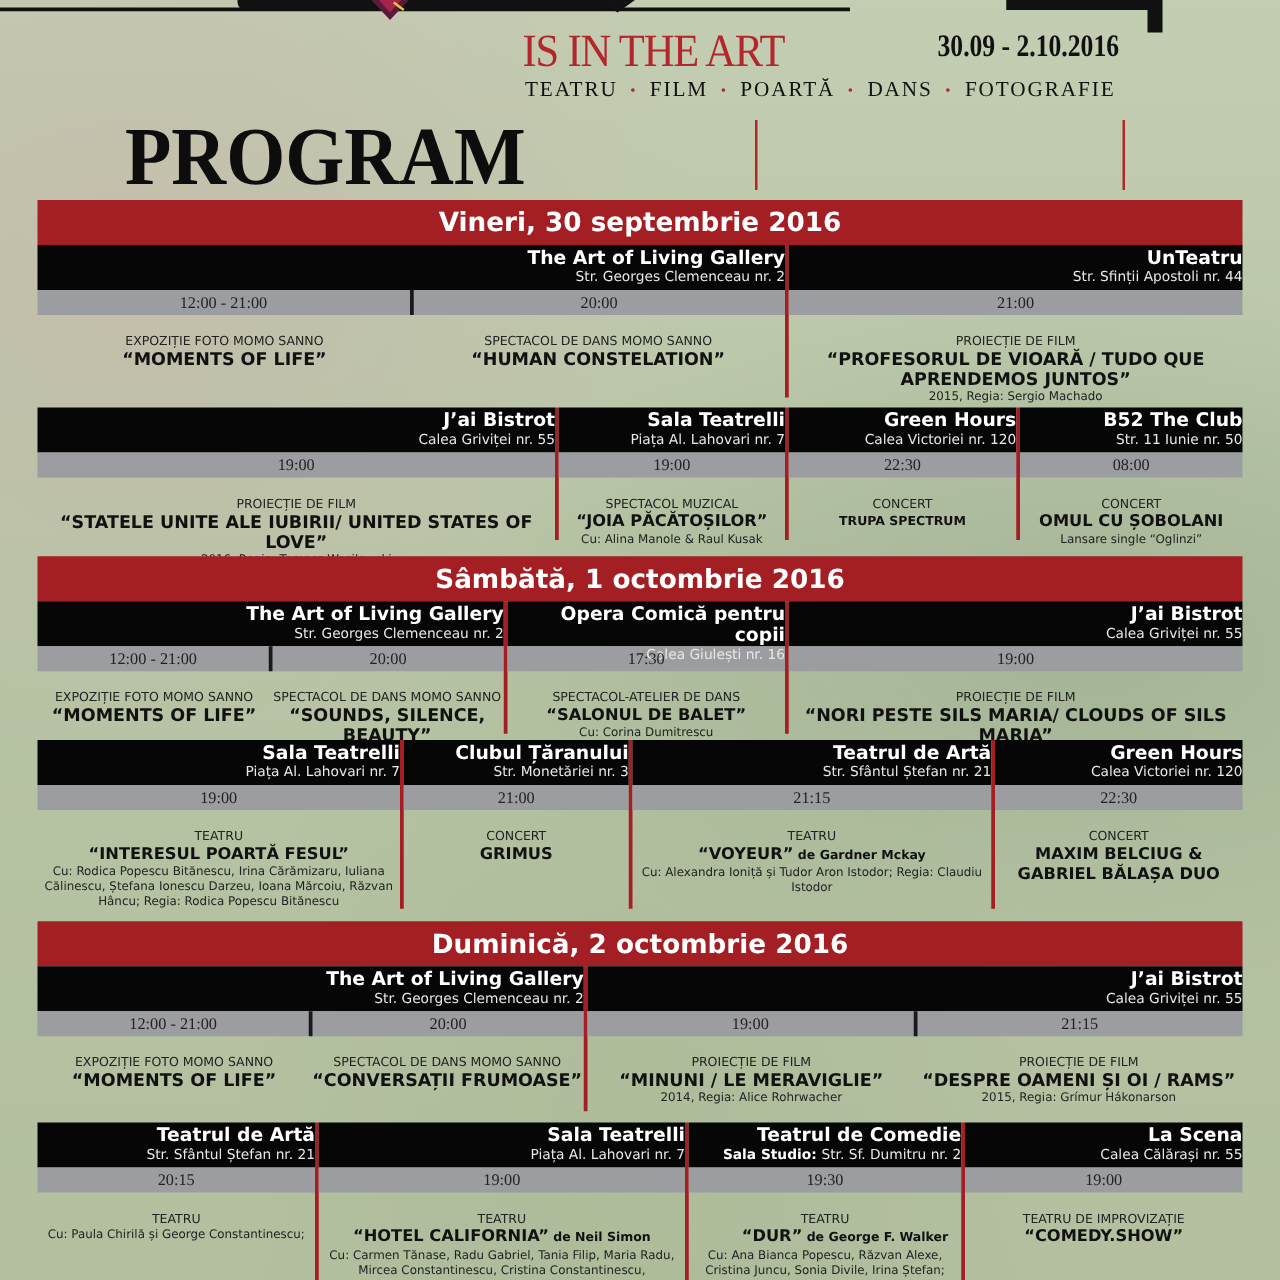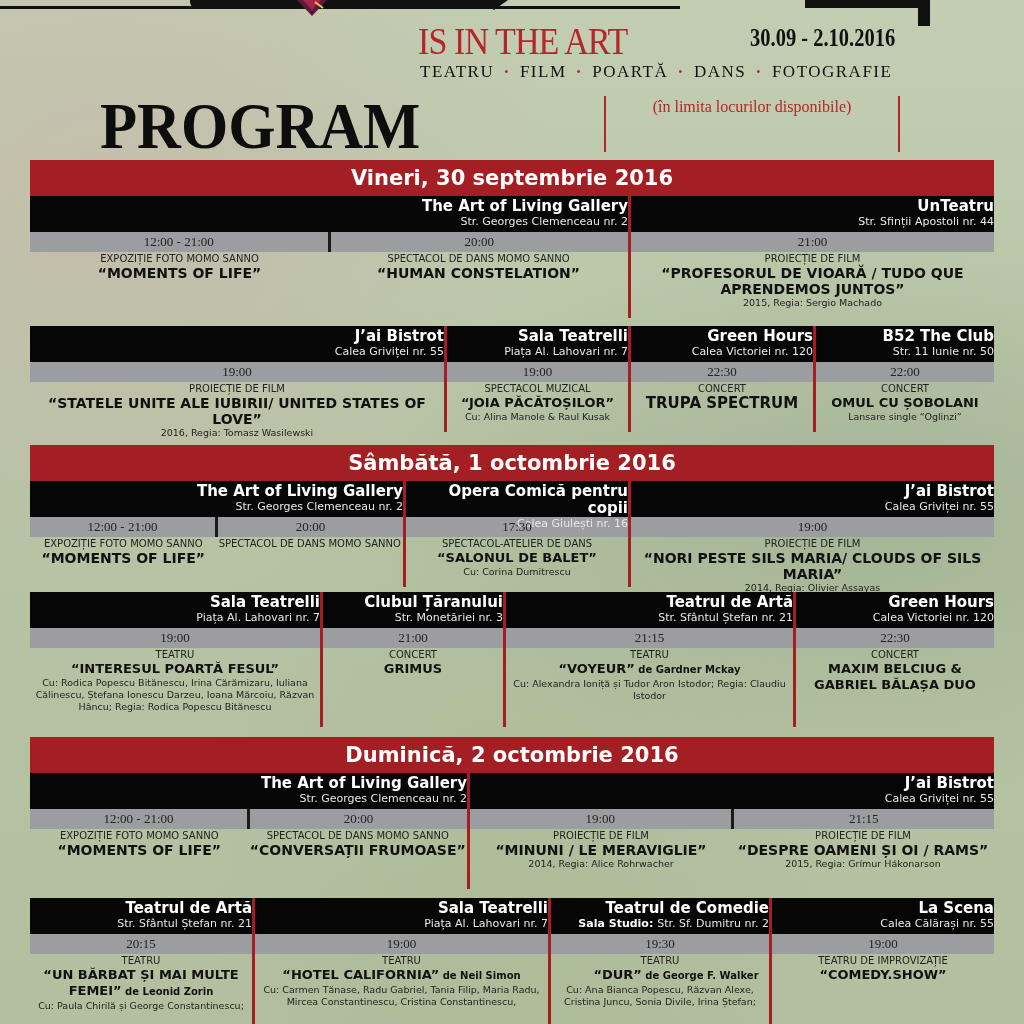--- a/index.html
+++ b/index.html
@@ -40,21 +40,21 @@
   
   .venue { position: absolute; }
   .venue-head { background: #060606; color: #fff; text-align: right; height: 36px; padding-top: 2px; }
   .venue-name { font-weight: bold; font-size: 15px; line-height: 17px; display:block; }
   .venue-addr { font-size: 11px; line-height: 13px; color: #e8e8e8; display:block; }
   .venue-addr b { font-weight: bold; color: #fff; }
   .time-row { display: flex; background: #9c9da1; height: 20px; font-family: Liberation Serif, serif; }
   .time-cell { flex: 1; text-align: center; font-size: 13px; line-height: 20px; color: #222; }
   .time-cell + .time-cell { border-left: 3px solid #1a1a1a; }
   .events { display: flex; }
-  .event { flex: 1; text-align: center; padding-top: 0; }
+  .event { flex: 1; text-align: center; padding-top: 15px; }
   .ev-type { font-size: 10px; line-height: 13px; color: #222; text-transform: uppercase; display:block; }
   .ev-title { font-weight: bold; font-size: 14px; line-height: 16px; color: #111; display:block; }
   .ev-title .by { font-size: 10px; font-weight: bold; }
   .ev-info { font-size: 9.5px; line-height: 12px; color: #222; display:block; }
 
   .vsep { position: absolute; width: 3px; background: #a31f24; }
 </style>
 </head>
 <body>
 
@@ -82,21 +82,20 @@
     <span class="dot">•</span>
     <span>POARTĂ</span>
     <span class="dot">•</span>
     <span>DANS</span>
     <span class="dot">•</span>
     <span>FOTOGRAFIE</span>
   </div>
 
 <div class="abs program-title">PROGRAM</div>
 <div class="abs free-box">
-  <div class="free-sub">(în limita locurilor disponibile)</div>
 </div>
 
 <div id="schedule">
     <div class="abs day-banner" style="top: 160px;">Vineri, 30 septembrie 2016</div>
     <div class="venue" style="left: 30px; top: 196px; width: 598px; height: 122px;">
       <div class="venue-head">
         <span class="venue-name">The Art of Living Gallery</span>
         <span class="venue-addr">Str. Georges Clemenceau nr. 2</span>
       </div>
       <div class="time-row">
@@ -169,32 +168,32 @@
       <div class="venue-head">
         <span class="venue-name">Green Hours</span>
         <span class="venue-addr">Calea Victoriei nr. 120</span>
       </div>
       <div class="time-row">
         <div class="time-cell">22:30</div>
       </div>
       <div class="events">
         <div class="event">
           <span class="ev-type">CONCERT</span>
-          <span class="ev-title" style="font-size: 15px;"><span>TRUPA SPECTRUM</span></span>
+          <span class="ev-title" style="font-size: 10px;"><span>TRUPA SPECTRUM</span></span>
         </div>
       </div>
     </div>
     <div class="vsep" style="left: 813px; top: 326px; height: 106px;"></div>
     <div class="venue" style="left: 816px; top: 326px; width: 178px; height: 106px;">
       <div class="venue-head">
         <span class="venue-name">B52 The Club</span>
         <span class="venue-addr">Str. 11 Iunie nr. 50</span>
       </div>
       <div class="time-row">
-        <div class="time-cell">22:00</div>
+        <div class="time-cell">08:00</div>
       </div>
       <div class="events">
         <div class="event">
           <span class="ev-type">CONCERT</span>
           <span class="ev-title" style="font-size: 13px;"><span>OMUL CU ȘOBOLANI</span></span>
           <span class="ev-info">Lansare single “Oglinzi”</span>
         </div>
       </div>
     </div>
     <div class="abs day-banner" style="top: 445px;">Sâmbătă, 1 octombrie 2016</div>
@@ -207,20 +206,21 @@
         <div class="time-cell">12:00 - 21:00</div>
         <div class="time-cell">20:00</div>
       </div>
       <div class="events">
         <div class="event">
           <span class="ev-type">EXPOZIȚIE FOTO MOMO SANNO</span>
           <span class="ev-title"><span>“MOMENTS OF LIFE”</span></span>
         </div>
         <div class="event">
           <span class="ev-type">SPECTACOL DE DANS MOMO SANNO</span>
+          <span class="ev-title"><span>“SOUNDS, SILENCE, BEAUTY”</span></span>
         </div>
       </div>
     </div>
     <div class="vsep" style="left: 403px; top: 481px; height: 106px;"></div>
     <div class="venue" style="left: 406px; top: 481px; width: 222px; height: 106px;">
       <div class="venue-head">
         <span class="venue-name">Opera Comică pentru copii</span>
         <span class="venue-addr">Calea Giulești nr. 16</span>
       </div>
       <div class="time-row">
@@ -364,21 +364,20 @@
       <div class="venue-head">
         <span class="venue-name">Teatrul de Artă</span>
         <span class="venue-addr">Str. Sfântul Ștefan nr. 21</span>
       </div>
       <div class="time-row">
         <div class="time-cell">20:15</div>
       </div>
       <div class="events">
         <div class="event">
           <span class="ev-type">TEATRU</span>
-          <span class="ev-title" style="font-size: 13px;"><span>“UN BĂRBAT ȘI MAI MULTE FEMEI”</span><span class="by"> de Leonid Zorin</span></span>
           <span class="ev-info">Cu: Paula Chirilă și George Constantinescu;</span>
         </div>
       </div>
     </div>
     <div class="vsep" style="left: 252px; top: 898px; height: 126px;"></div>
     <div class="venue" style="left: 255px; top: 898px; width: 293px; height: 126px;">
       <div class="venue-head">
         <span class="venue-name">Sala Teatrelli</span>
         <span class="venue-addr">Piața Al. Lahovari nr. 7</span>
       </div>

